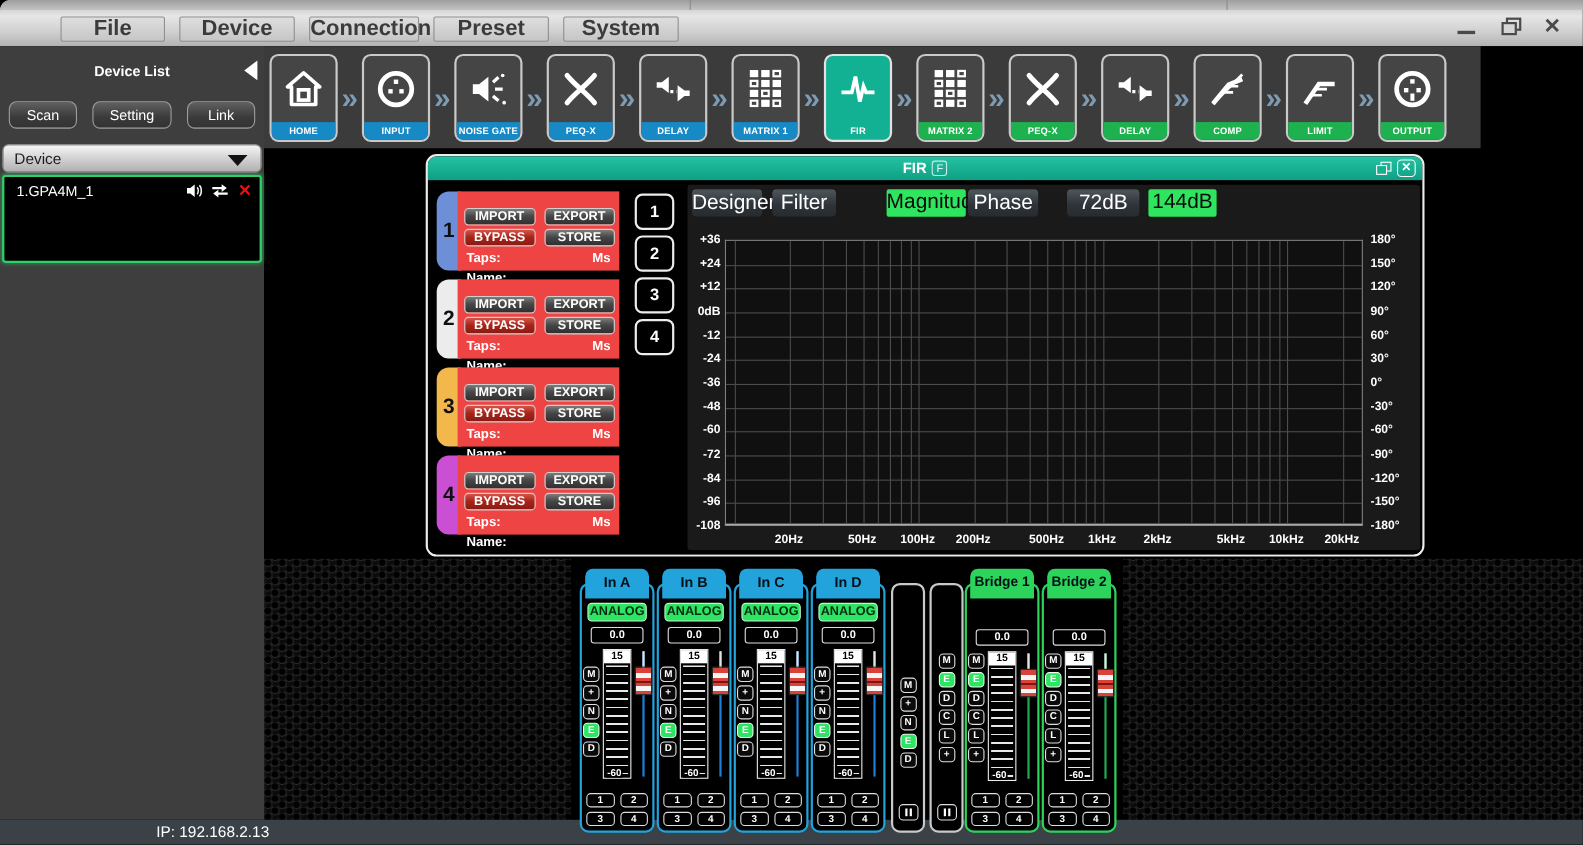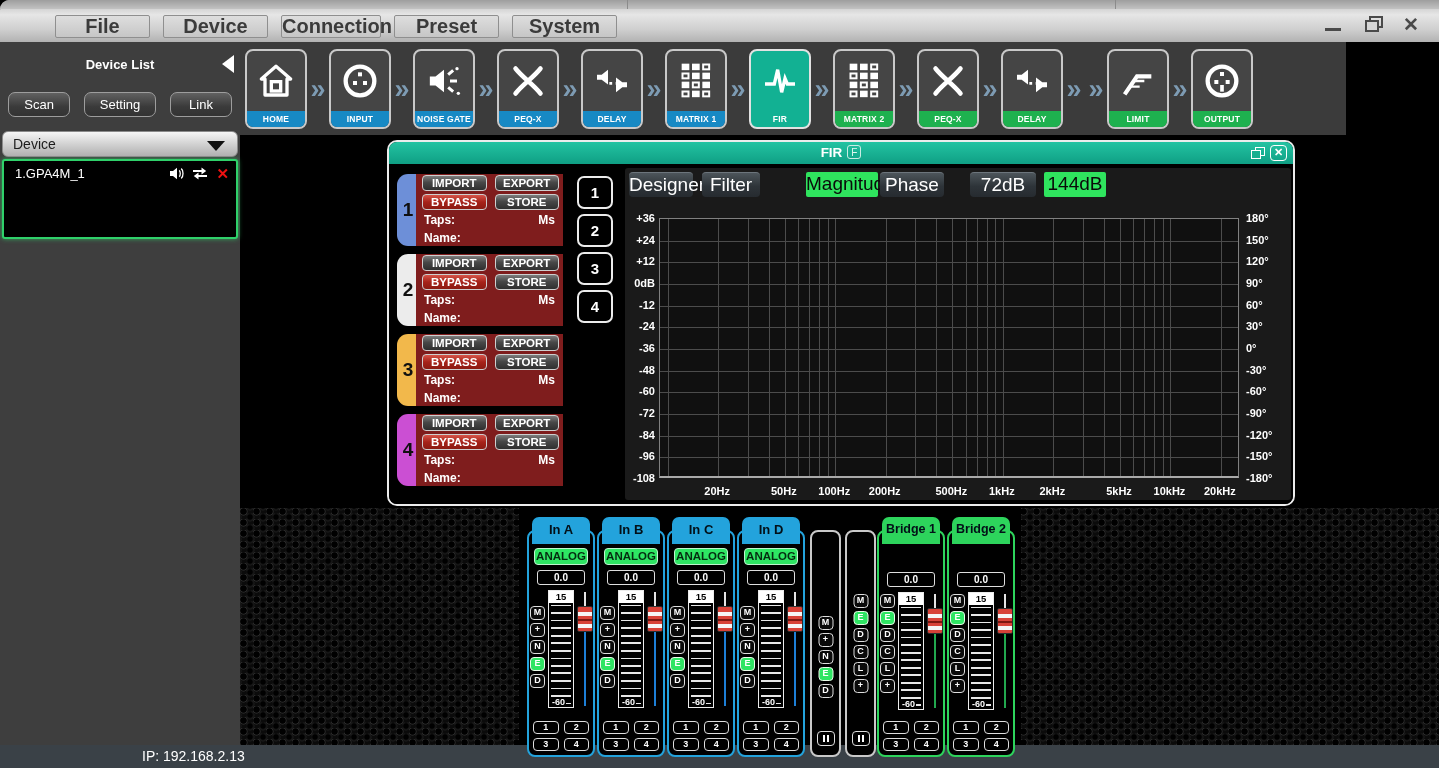--- a/index.html
+++ b/index.html
@@ -84,21 +84,21 @@
   .panel-restore::after  { content:""; position:absolute; left:0; top:3px; width:8px; height:7px; border:1.5px solid #fff; background:#17af90; }
   .panel-close { width:17px; height:16px; border:1.5px solid #fff; border-radius:4px; color:#fff;
     font-size:11px; font-weight:bold; text-align:center; line-height:13px; }
   #fir-body { position:absolute; left:0; top:22px; right:0; bottom:0; background:#000; }
 
   
   #fir-channels { position:absolute; left:8px; top:10px; }
   .chan-block { position:relative; width:166px; height:72px; margin-bottom:8px; }
   .chan-tab { position:absolute; left:0; top:0; width:22px; height:72px; border-radius:11px 0 0 11px;
     color:#101010; font-weight:bold; font-size:19px; text-align:center; line-height:72px; }
-  .chan-content { position:absolute; left:19px; right:0; top:0; bottom:0; background:#7f1d1d; padding:1px 4px 0 6px; }
+  .chan-content { position:absolute; left:19px; right:0; top:0; bottom:0; background:#ef4444; padding:15px 4px 0 6px; }
   .chan-btn-grid { display:grid; grid-template-columns:1fr 1fr; gap:3px 8px; }
   .blk-btn { height:16px; border:1px solid #cfcfcf; border-radius:4px; color:#fff; font-weight:bold;
     font-size:11.5px; text-align:center; line-height:14px;
     background:linear-gradient(#7d7d7d,#484848 45%,#2f2f2f); }
   .blk-btn.red { background:linear-gradient(#d7544a,#a62319 50%,#8c1b12); }
   .chan-taps { display:flex; justify-content:space-between; color:#fff; font-weight:bold;
     font-size:12px; padding:3px 4px 0 2px; }
   .chan-name { color:#fff; font-weight:bold; font-size:12px; padding:4px 0 0 2px; }
 
   
@@ -306,20 +306,30 @@
         <div class="tile-icon">
           <svg viewBox="0 0 24 24">
             <path d="M3 8.2h2.8l3.8-2.9v8.8l-3.8-2.9H3z" fill="#fff"></path>
             <path d="M21 12.8h-2.8l-3.8-2.9v8.8l3.8-2.9H21z" fill="#fff"></path>
             <line x1="10.4" y1="13.4" x2="14" y2="13.4" stroke="#fff" stroke-width="1.7" stroke-dasharray="1.7 1.7"></line>
           </svg>
         </div>
         <div class="tile-label" style="background: rgb(30, 177, 79);">DELAY</div>
       </div>
       <div class="chain-chevron">»</div>
+      <div class="chain-tile">
+        <div class="tile-icon">
+          <svg viewBox="0 0 24 24">
+            <path d="M4 20 20 4" stroke="#fff" stroke-width="1.5" fill="none"></path>
+            <path d="M4 20 12.6 9.6 20 6.6" stroke="#fff" stroke-width="2.5" fill="none"></path>
+            <path d="M9.6 13.8h5.4M12.4 10.4h5.4" stroke="#fff" stroke-width="1.4"></path>
+          </svg>
+        </div>
+        <div class="tile-label" style="background: rgb(30, 177, 79);">COMP</div>
+      </div>
       <div class="chain-chevron">»</div>
       <div class="chain-tile">
         <div class="tile-icon">
           <svg viewBox="0 0 24 24">
             <path d="M4 20 11.4 9.2H20" stroke="#fff" stroke-width="2.5" fill="none"></path>
             <path d="M7.6 15.4h5.4M10 12h5.8" stroke="#fff" stroke-width="1.4"></path>
           </svg>
         </div>
         <div class="tile-label" style="background: rgb(30, 177, 79);">LIMIT</div>
       </div>

